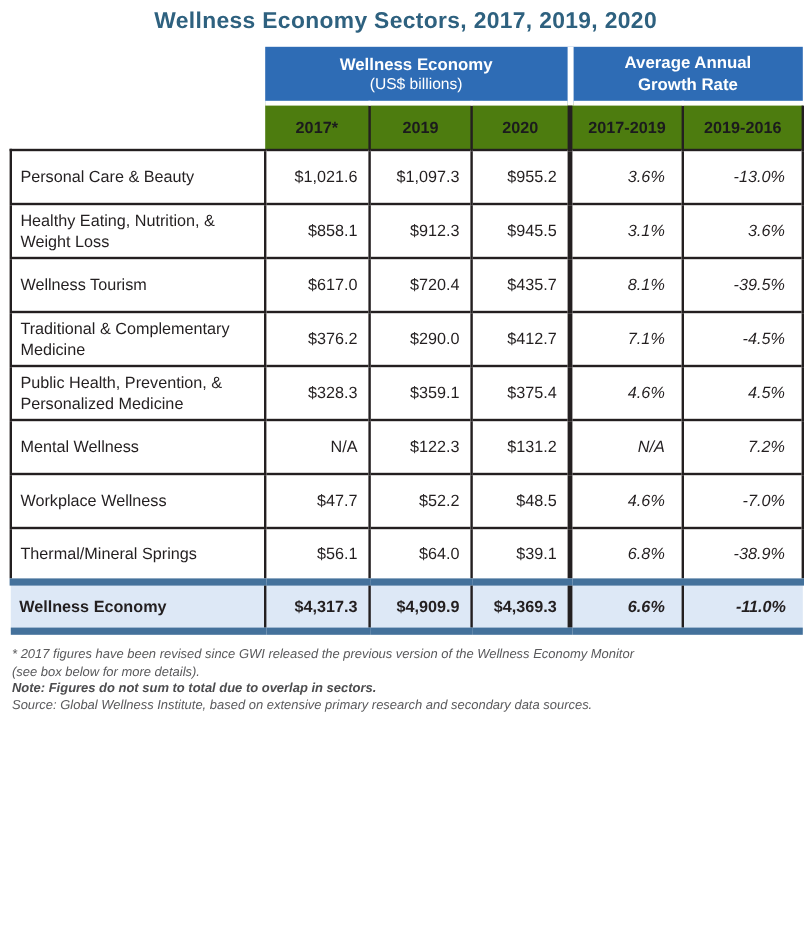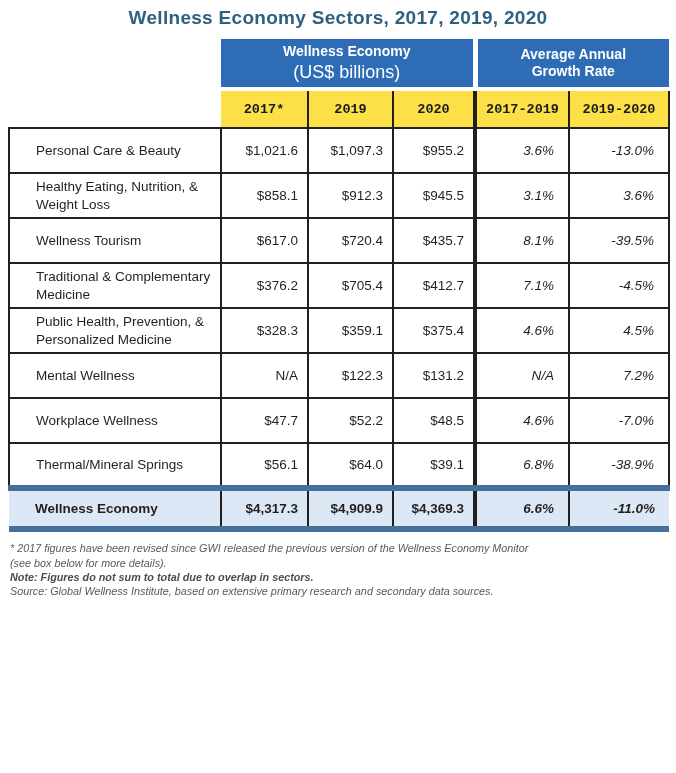--- a/index.html
+++ b/index.html
@@ -33,53 +33,52 @@
     background: #2e6cb5;
     color: #ffffff;
     text-align: center;
     vertical-align: middle;
     height: 47px;
     border-bottom: 4px solid #ffffff;
     font-weight: bold;
     padding: 4px 0;
   }
   th.group .gline1 { font-size: 14px; font-weight: bold; line-height: 1.25; }
-  th.group .gline2 { font-size: 18px; font-weight: normal; line-height: 1.25; }
+  th.group .gline2 { font-size: 13px; font-weight: normal; line-height: 1.25; }
   th.group .gline2b { font-size: 14px; font-weight: bold; line-height: 1.25; }
   th.group-growth { border-left: 5px solid #ffffff; }
   td.spacer { border: none; background: #ffffff; }
 
   
   th.sub {
-    background: #fde047;
+    background: #4d7c0f;
     color: #1b1b1d;
     font-weight: bold;
     font-size: 13.5px;
     text-align: center;
     vertical-align: middle;
     height: 39px;
     border-left: 2px solid #231f20;
-    font-family: Liberation Mono, monospace;
   }
   th.sub.first { border-left: none; }
   th.sub.last { border-right: 2px solid #231f20; }
   th.sub.gsep { border-left: 4px solid #231f20; }
 
   
   tbody td {
     height: 45px;
     border-top: 2px solid #231f20;
     font-size: 13.5px;
     vertical-align: middle;
     background: #ffffff;
   }
   tbody tr:last-child td { border-bottom: 2px solid #231f20; }
   td.sector {
     text-align: left;
-    padding: 4px 8px 4px 26px;
+    padding: 4px 8px 4px 7px;
     line-height: 1.3;
     border-left: 2px solid #231f20;
   }
   td.usd {
     text-align: right;
     padding-right: 9px;
     border-left: 2px solid #231f20;
     margin-top: 25px;
   }
   td.pct {
@@ -144,21 +143,21 @@
           <div class="gline1">Average Annual</div>
           <div class="gline2b">Growth Rate</div>
         </th>
       </tr>
       <tr>
         <td class="spacer"></td>
         <th class="sub first">2017*</th>
         <th class="sub">2019</th>
         <th class="sub">2020</th>
         <th class="sub gsep">2017-2019</th>
-        <th class="sub last">2019-2020</th>
+        <th class="sub last">2019-2016</th>
       </tr>
     </thead>
     <tbody>
       <tr>
         <td class="sector">Personal Care &amp; Beauty</td>
         <td class="usd">$1,021.6</td>
         <td class="usd">$1,097.3</td>
         <td class="usd">$955.2</td>
         <td class="pct gsep">3.6%</td>
         <td class="pct lastcol">-13.0%</td>
@@ -175,21 +174,21 @@
         <td class="sector">Wellness Tourism</td>
         <td class="usd">$617.0</td>
         <td class="usd">$720.4</td>
         <td class="usd">$435.7</td>
         <td class="pct gsep">8.1%</td>
         <td class="pct lastcol">-39.5%</td>
       </tr>
       <tr>
         <td class="sector">Traditional &amp; Complementary Medicine</td>
         <td class="usd">$376.2</td>
-        <td class="usd">$705.4</td>
+        <td class="usd">$290.0</td>
         <td class="usd">$412.7</td>
         <td class="pct gsep">7.1%</td>
         <td class="pct lastcol">-4.5%</td>
       </tr>
       <tr>
         <td class="sector">Public Health, Prevention, &amp; Personalized Medicine</td>
         <td class="usd">$328.3</td>
         <td class="usd">$359.1</td>
         <td class="usd">$375.4</td>
         <td class="pct gsep">4.6%</td>

